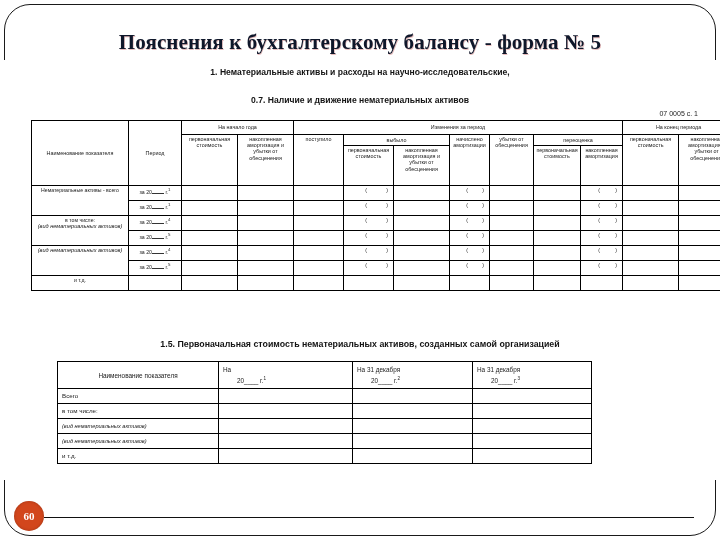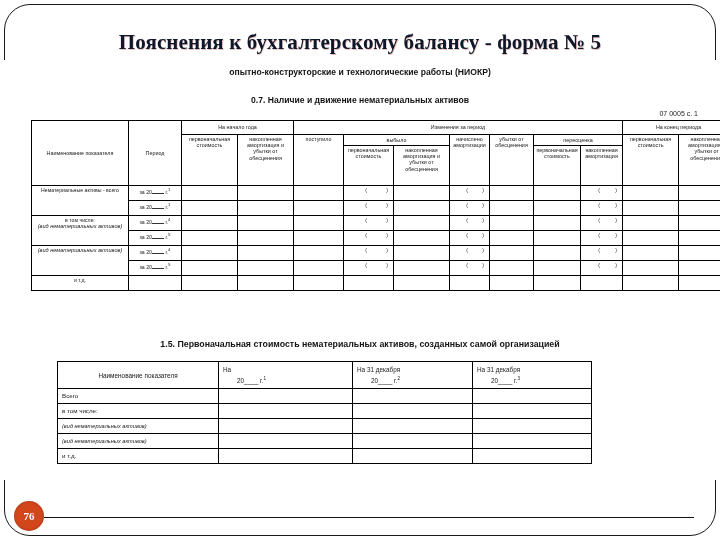--- a/index.html
+++ b/index.html
@@ -130,21 +130,21 @@
 </head>
 <body>
 
 <div id="slide-frame"></div>
 <div id="frame-mask-left"></div>
 <div id="frame-mask-right"></div>
 
 <div id="title">Пояснения к бухгалтерскому балансу - форма № 5</div>
 
 <div id="sub1" class="sub-head">
-  <div>опытно-конструкторские и технологические работы (НИОКР)</div>
+  <div>1. Нематериальные активы и расходы на научно-исследовательские,</div>
 </div>
 <div id="sub2" class="sub-head">0.7. Наличие и движение нематериальных активов</div>
 
 <div id="form-code">07 0005 с. 1</div>
 
 <table id="tbl1" class="frm">
   <colgroup>
     <col style="width:97px">
     <col style="width:53px">
     <col style="width:56px">
@@ -347,13 +347,13 @@
       <tr>
         <td class="r2lab">и т.д.</td>
         <td></td>
         <td></td>
         <td></td>
       </tr>
     </tbody>
 </table>
 
 <div id="bottom-rule"></div>
-<div id="page-badge">76</div>
+<div id="page-badge">60</div>
 
 </body></html>

